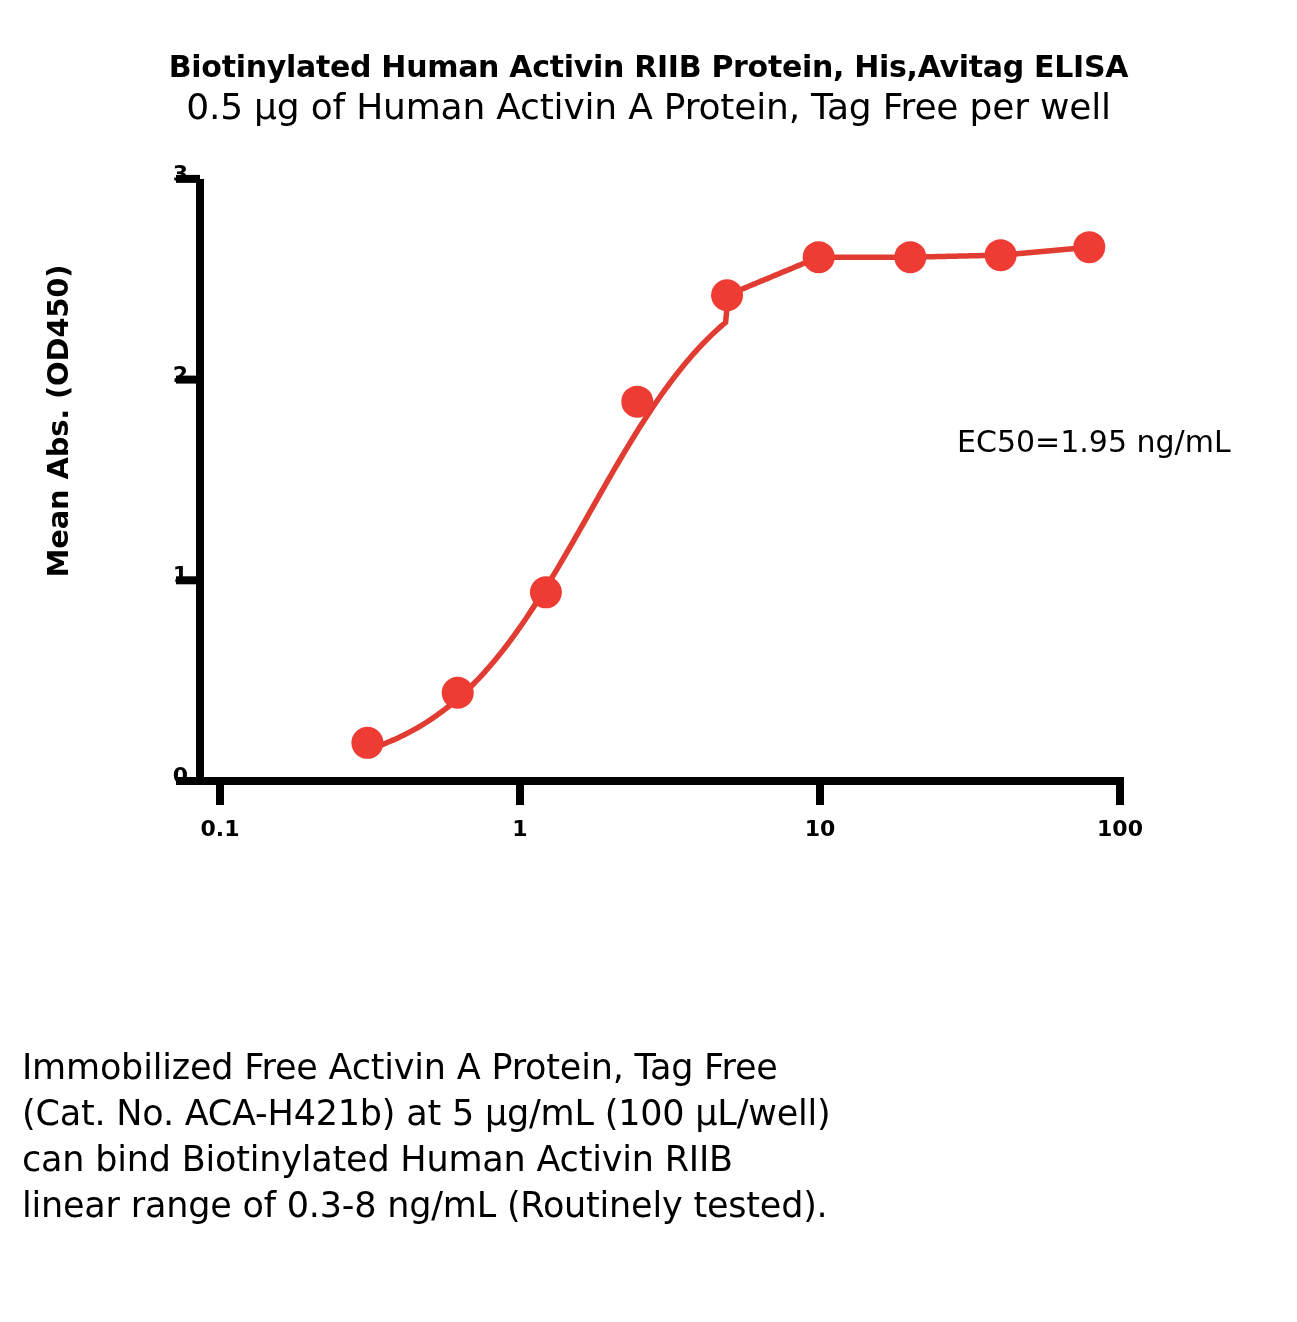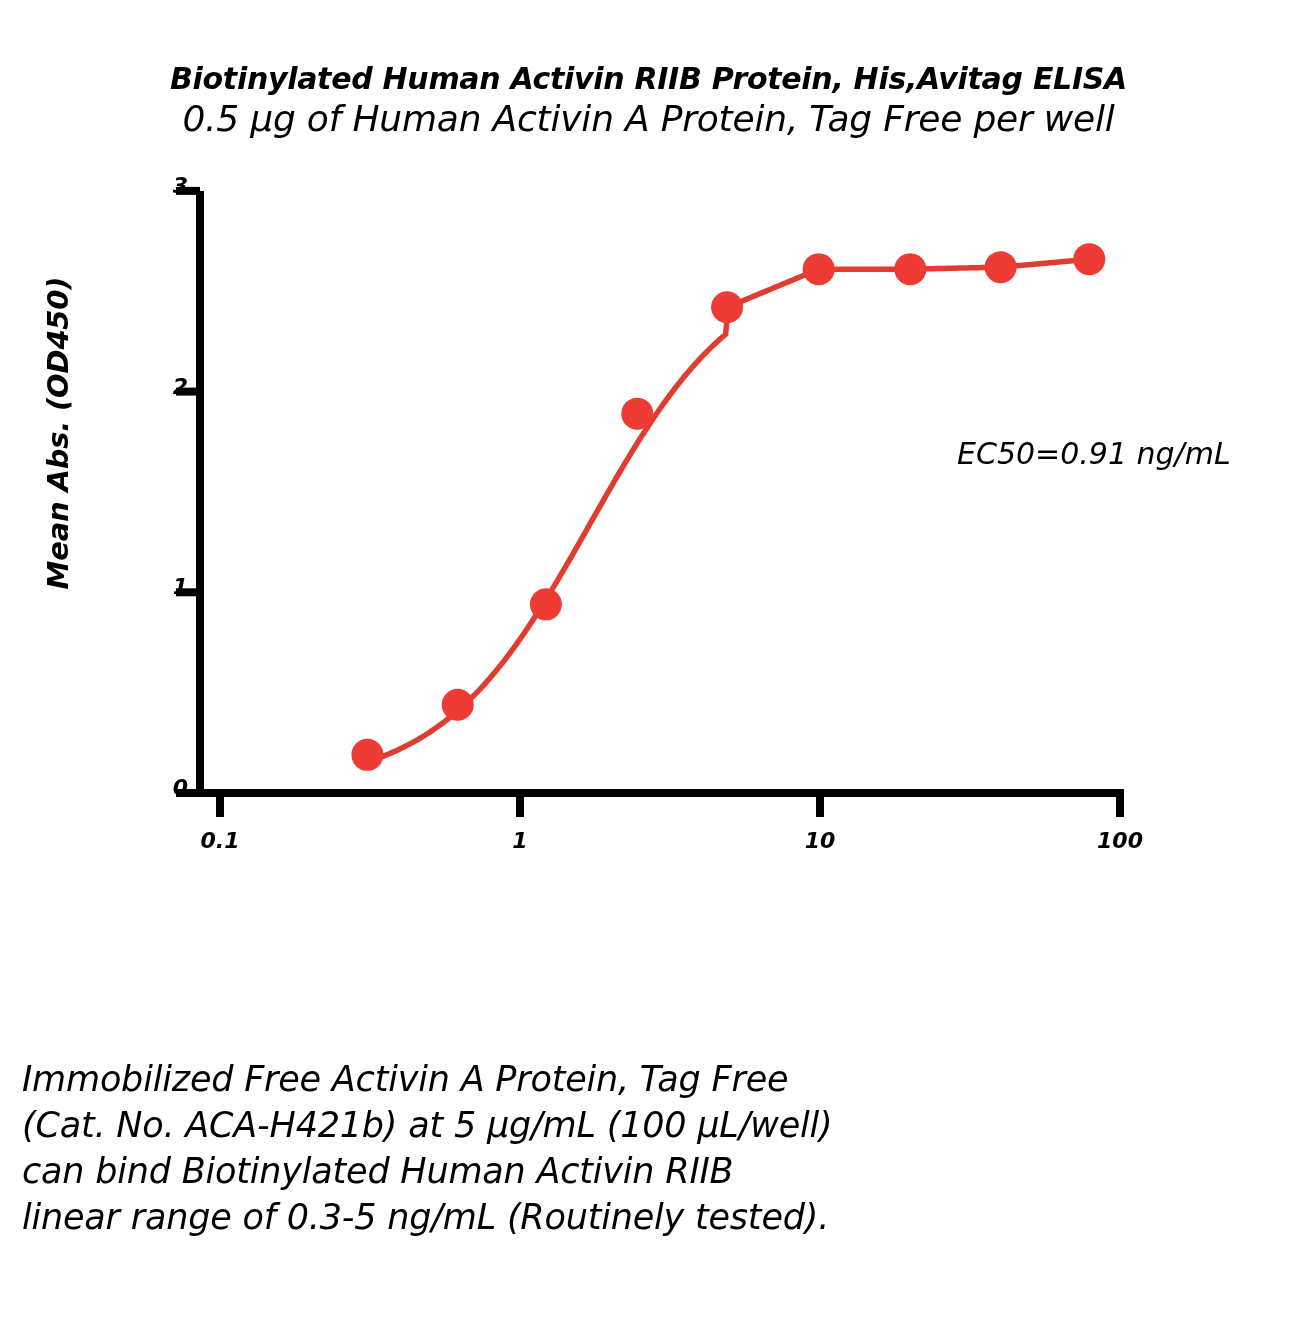--- a/index.html
+++ b/index.html
@@ -11,24 +11,23 @@
     width: 1297px;
     height: 1322px;
     position: relative;
     font-family: "DejaVu Sans", sans-serif;
     color: #000000;
     overflow: hidden;
   }
 
   #figure {
     position: absolute;
-    left: 0; top: 16px;
+    left: 0; top: 4px;
     width: 1297px;
     height: 983px;
-    font-style: italic;
   }
 
   .title-block {
     position: absolute;
     left: 0;
     top: 44px;
     width: 1297px;
     text-align: center;
   }
   .chart-title {
@@ -113,21 +112,21 @@
   <div class="tick-label ytick-label" style="left:128px; top:157px;">3</div>
   <div class="tick-label ytick-label" style="left:128px; top:358px;">2</div>
   <div class="tick-label ytick-label" style="left:128px; top:558px;">1</div>
   <div class="tick-label ytick-label" style="left:128px; top:759px;">0</div>
 
   <div class="tick-label xtick-label" style="left:150px; top:812px;">0.1</div>
   <div class="tick-label xtick-label" style="left:450px; top:812px;">1</div>
   <div class="tick-label xtick-label" style="left:750px; top:812px;">10</div>
   <div class="tick-label xtick-label" style="left:1050px; top:812px;">100</div>
 
-  <div class="annotation" style="left:957px; top:420px;">EC50=0.91 ng/mL</div>
+  <div class="annotation" style="left:957px; top:420px;">EC50=1.95 ng/mL</div>
 
   <svg id="plot" width="1297" height="1000" style="position:absolute; left:0; top:0;">
     <g>
       <line id="spine-y" x1="200" y1="175" x2="200" y2="777" stroke="#000" stroke-width="8"></line>
       <line id="spine-x" x1="196" y1="777" x2="1124" y2="777" stroke="#000" stroke-width="8"></line>
     </g>
     <g id="yticks">
         <line x1="176" x2="200" y1="777" y2="777" stroke="#000" stroke-width="8"></line>
         <line x1="176" x2="200" y1="576.3" y2="576.3" stroke="#000" stroke-width="8"></line>
         <line x1="176" x2="200" y1="375.6" y2="375.6" stroke="#000" stroke-width="8"></line>
@@ -150,16 +149,16 @@
         <circle cx="910.31" cy="253.17" r="16" fill="#EE3B33"></circle>
         <circle cx="1000.62" cy="251.17" r="16" fill="#EE3B33"></circle>
         <circle cx="1089.29" cy="243.14" r="16" fill="#EE3B33"></circle>
       </g>
   </svg>
 
   <div class="caption">
     <div>Immobilized Free Activin A Protein, Tag Free</div>
     <div>(Cat. No. ACA-H421b) at 5 µg/mL (100 µL/well)</div>
     <div>can bind Biotinylated Human Activin RIIB</div>
-    <div>linear range of 0.3-5 ng/mL (Routinely tested).</div>
+    <div>linear range of 0.3-8 ng/mL (Routinely tested).</div>
   </div>
 
 </div>
 
 </body></html>

